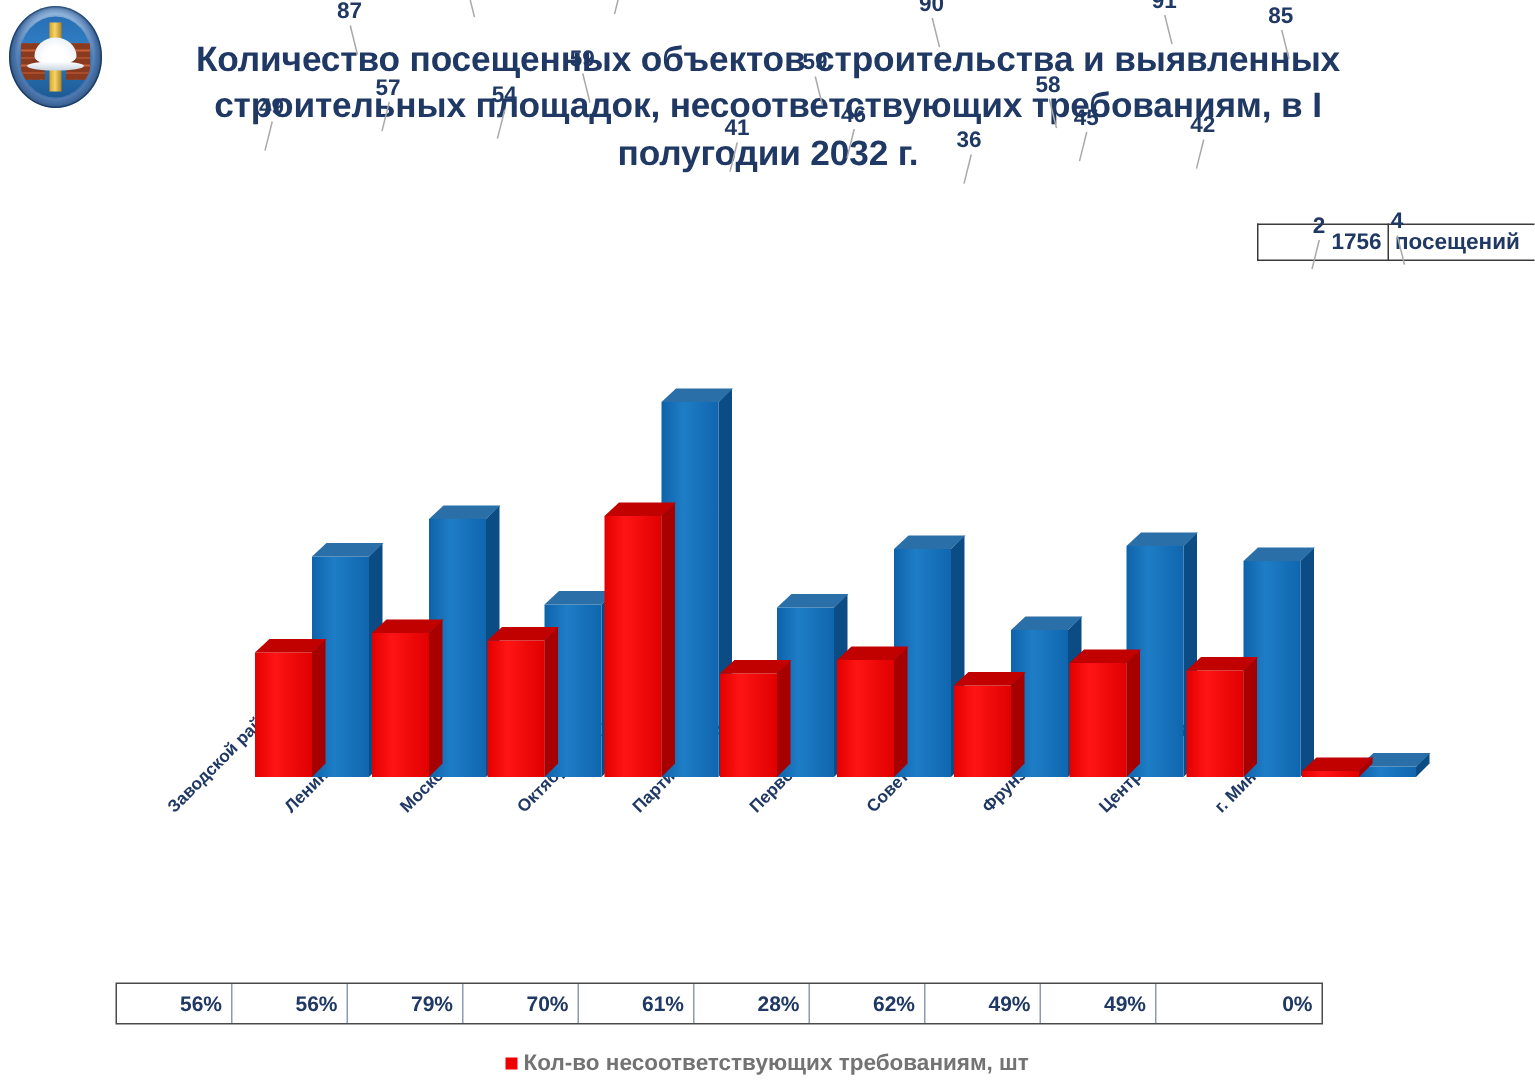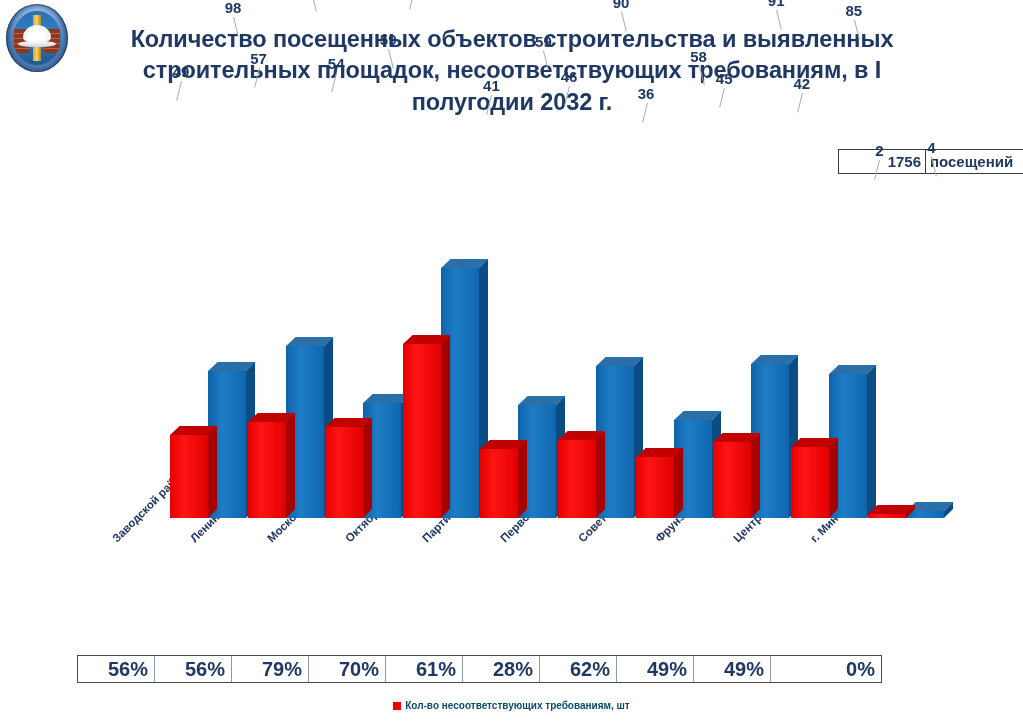--- a/index.html
+++ b/index.html
@@ -91,30 +91,30 @@
     position:absolute;font-size:11.5px;font-weight:bold;color:#1F3864;
     white-space:nowrap;transform:rotate(-45deg);transform-origin:left top;
   }
   
   #pct{
     position:absolute;left:77px;top:655px;height:26px;
     display:flex;border:1px solid #4a4a4a;background:#fff;
   }
   #pct .cell{
     border-right:1px solid #8c9bb5;
-    font-size:20px;font-weight:bold;color:#1F3864;
+    font-size:14px;font-weight:bold;color:#1F3864;
     display:flex;align-items:center;justify-content:flex-end;
     padding-right:6px;box-sizing:border-box;height:100%;
   }
   #pct .cell:last-child{border-right:none;}
   
   #legend{
     position:absolute;left:0;top:700px;width:1023px;
-    display:flex;justify-content:center;gap:60px;font-size:10px;
-    font-weight:bold;color:#0c4a6e;
+    display:flex;justify-content:center;gap:60px;font-size:15px;
+    font-weight:bold;color:#737373;
   }
   .lgitem{display:flex;align-items:center;gap:4px;}
   .swatch{width:8px;height:8px;display:inline-block;}
 </style>
 </head>
 <body>
 
 <div id="emblem">
   <div class="ring"></div>
   <div class="inner">
@@ -144,21 +144,21 @@
       <div class="front"></div>
       <div class="top" style="bottom:82.77027027027027px"></div>
     </div>
     <div class="vlabel" style="left: 161px; top: -106.77px; z-index: 60;">49</div>
     <div class="leader" style="left: 181px; top: -88.7703px; height: 20px; transform: rotate(14deg); z-index: 55;"></div>
     <div class="bar blue" style="left: 208px; width: 38px; height: 146.959px; bottom: 12px; z-index: 20;">
       <div class="side"></div>
       <div class="front"></div>
       <div class="top" style="bottom:146.95945945945945px"></div>
     </div>
-    <div class="vlabel" style="left: 213px; top: -170.959px; z-index: 60;">98</div>
+    <div class="vlabel" style="left: 213px; top: -170.959px; z-index: 60;">87</div>
     <div class="leader" style="left: 233px; top: -152.959px; height: 20px; transform: rotate(-14deg); z-index: 55;"></div>
     <div class="bar red" style="left: 247.6px; width: 38px; height: 96.2838px; bottom: 12px; z-index: 29;">
       <div class="side"></div>
       <div class="front"></div>
       <div class="top" style="bottom:96.28378378378379px"></div>
     </div>
     <div class="vlabel" style="left: 238.6px; top: -120.284px; z-index: 60;">57</div>
     <div class="leader" style="left: 258.6px; top: -102.284px; height: 20px; transform: rotate(14deg); z-index: 55;"></div>
     <div class="bar blue" style="left: 285.6px; width: 38px; height: 172.297px; bottom: 12px; z-index: 19;">
       <div class="side"></div>

